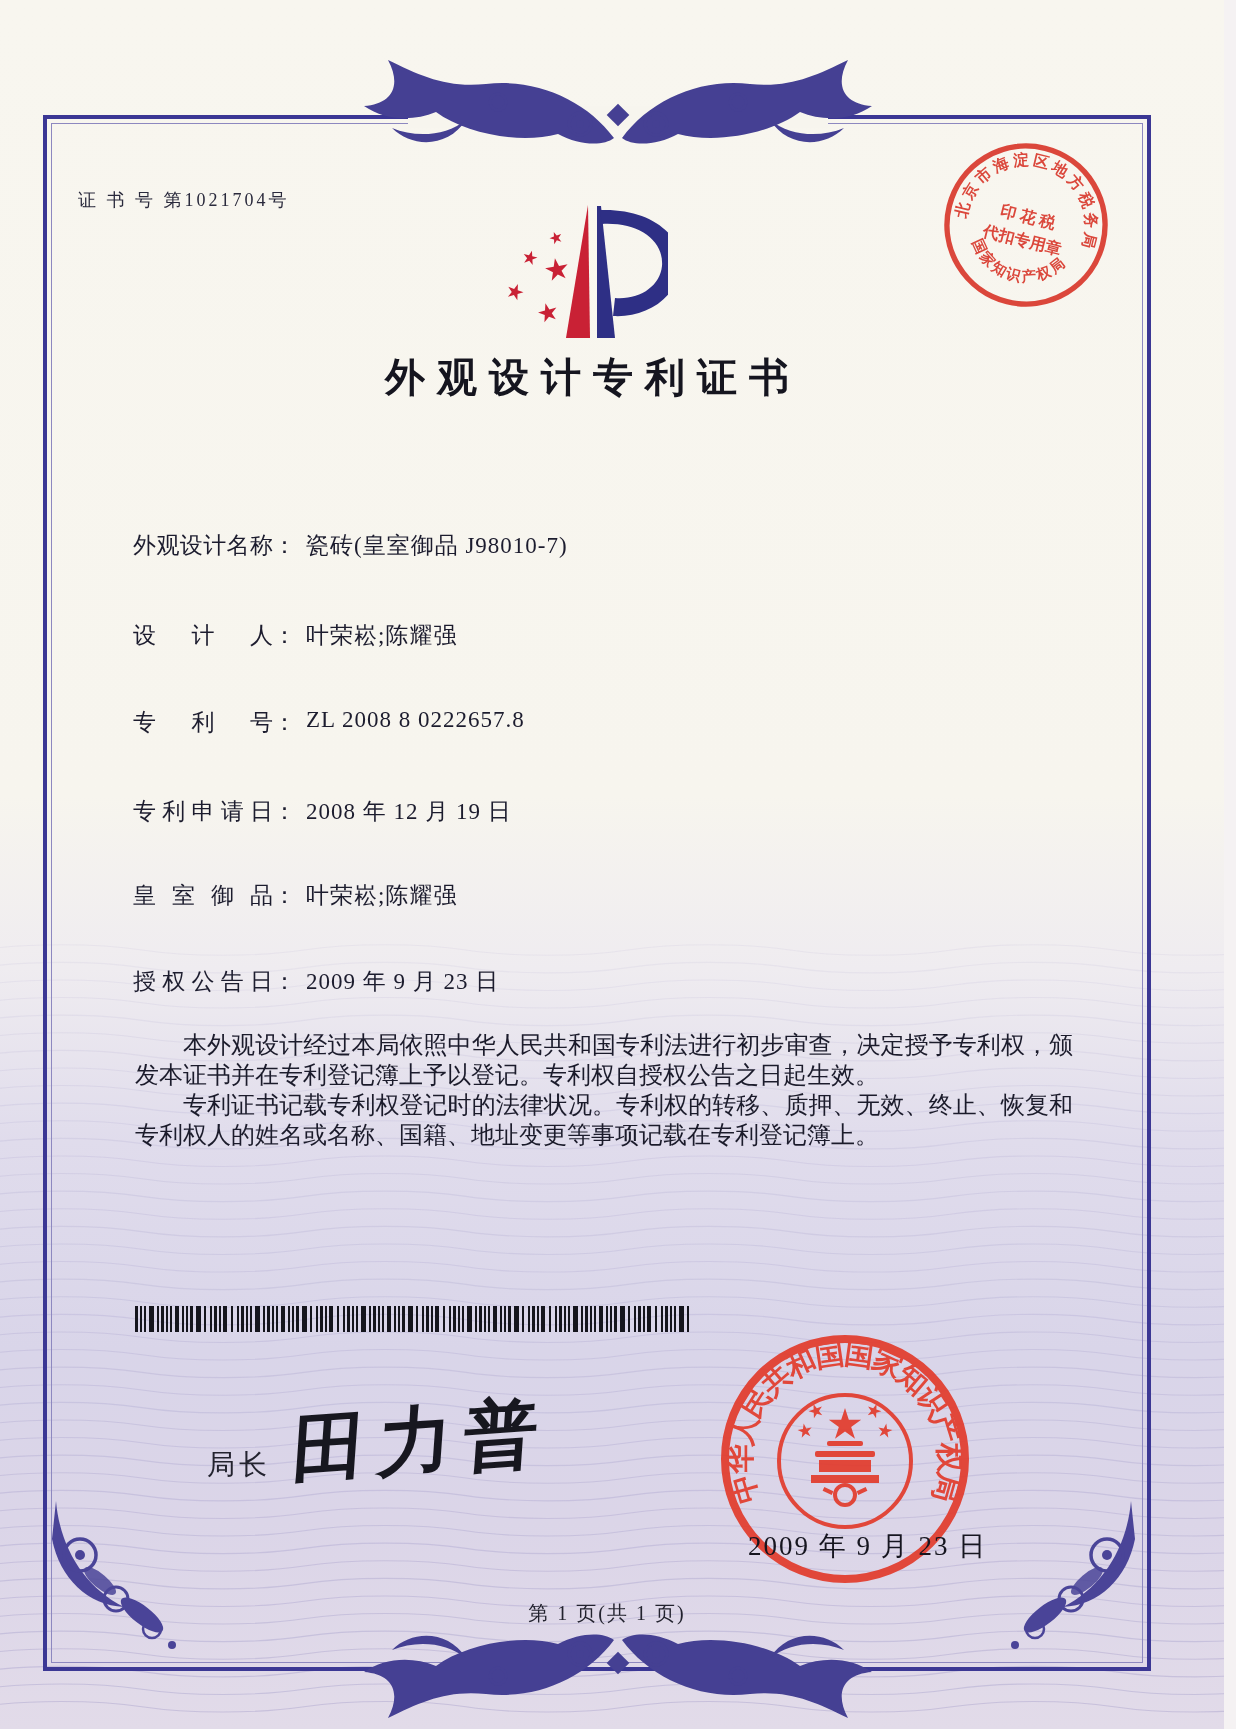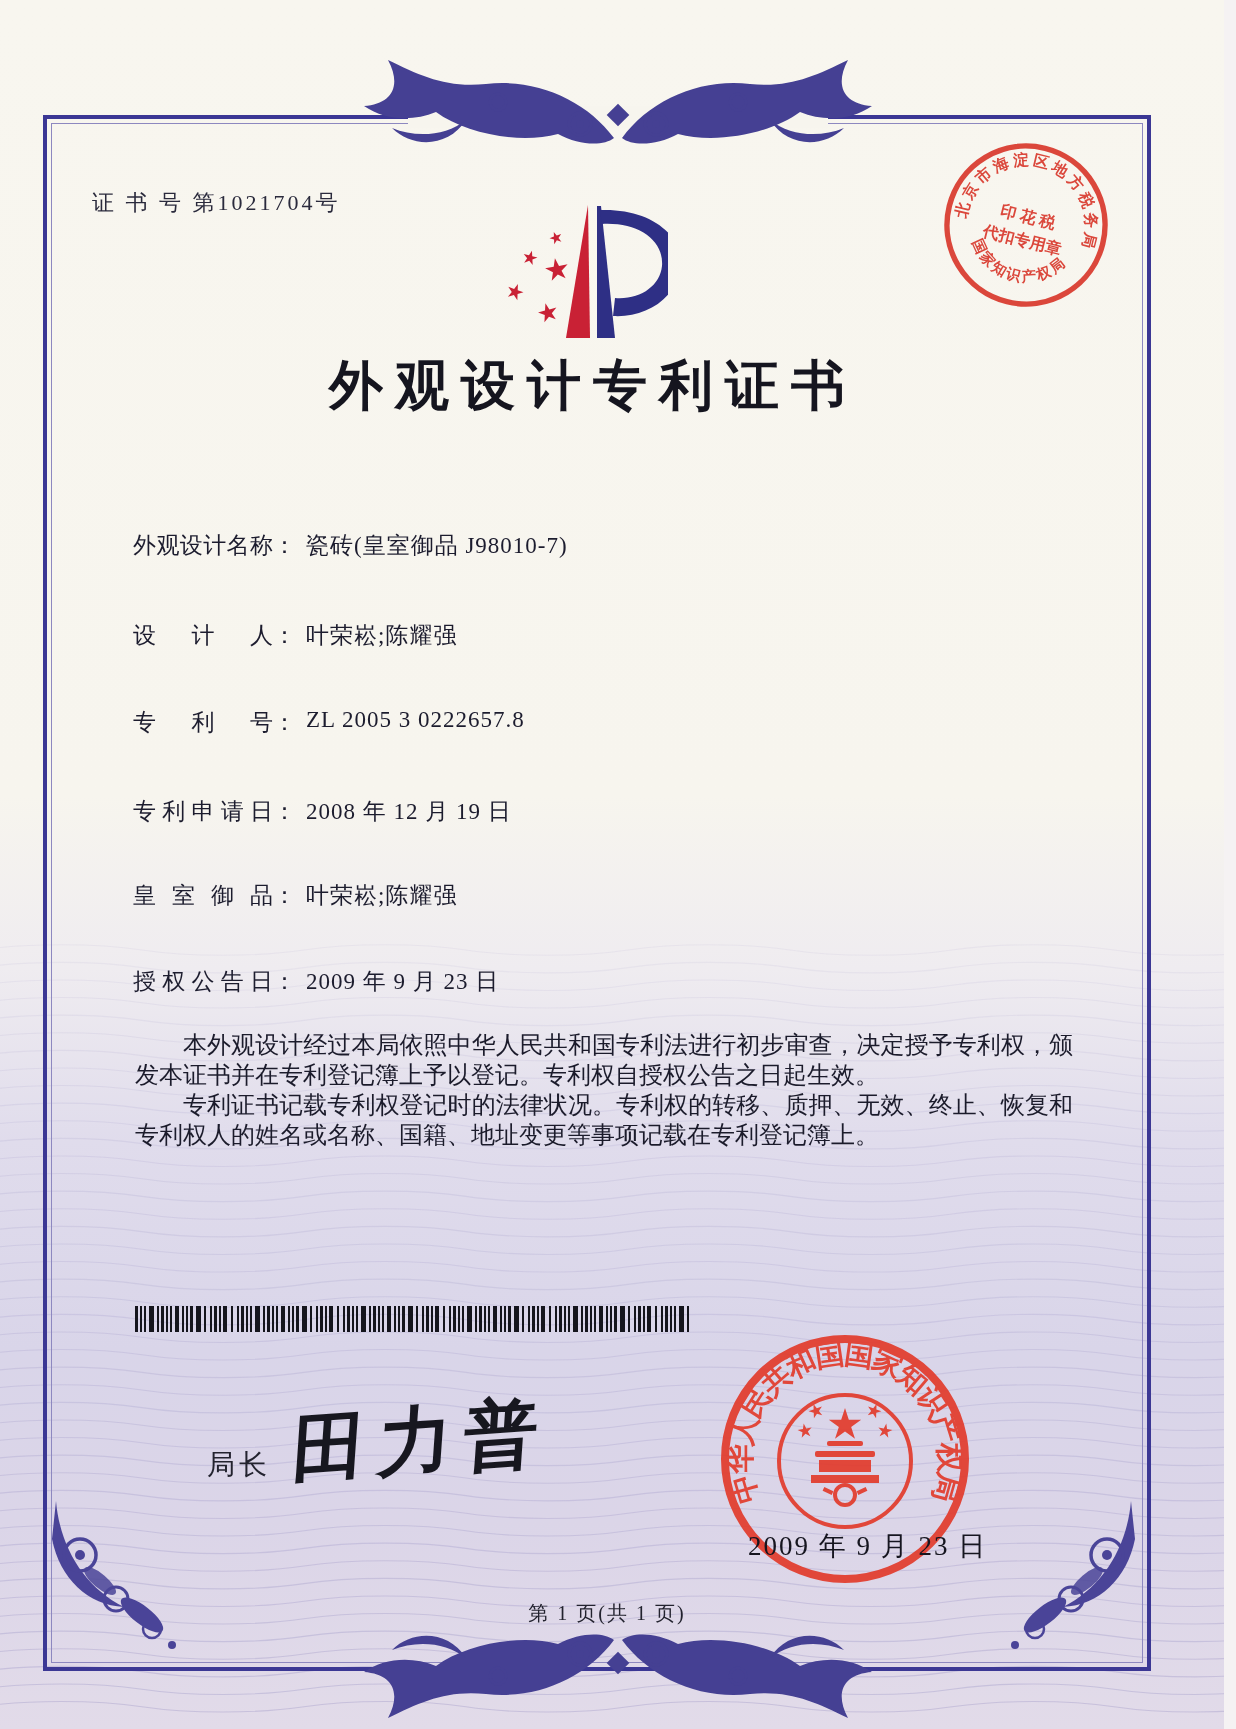--- a/index.html
+++ b/index.html
@@ -9,22 +9,22 @@
     background:linear-gradient(180deg,#f8f6ef 0%,#f7f5ee 46%,#efecf0 56%,#e0dcec 66%,#d9d5e9 78%,#dbd5e8 88%,#e2dbe9 100%);
     color:#1f1f33;
   }
   .abs{position:absolute}
   
   #frame-outer{left:43px;top:115px;width:1100px;height:1548px;border:4px solid #3b3794;z-index:3}
   #frame-inner{left:4px;top:4px;right:4px;bottom:4px;position:absolute;border:1px solid #8d88c0}
   #waves{left:0;top:940px;z-index:1}
   #right-strip{right:0;top:0;width:12px;height:1729px;background:#f5f2f3;z-index:9}
   
-  #cert-no{left:92px;top:188px;font-size:22px;letter-spacing:3px;color:#2a2a3c;z-index:6}
-  #title{left:43px;top:350px;width:1100px;text-align:center;font-size:54px;font-weight:bold;
+  #cert-no{left:78px;top:188px;font-size:18px;letter-spacing:3px;color:#2a2a3c;z-index:6}
+  #title{left:43px;top:350px;width:1100px;text-align:center;font-size:40px;font-weight:bold;
          letter-spacing:12px;color:#15151f;z-index:6}
   .field-row{left:133px;font-size:23px;color:#1c1c2e;z-index:6;white-space:nowrap}
   .flabel{display:inline-block;width:140px;text-align:justify;text-align-last:justify;vertical-align:top}
   .fcolon{display:inline-block;vertical-align:top}
   .fvalue{display:inline-block;padding-left:10px;vertical-align:top;letter-spacing:1px}
   #paragraphs{left:135px;top:1030px;width:938px;z-index:6}
   #paragraphs p{margin:0;font-size:24px;line-height:30px;text-align:justify;text-indent:2em;color:#1b1b2b}
   #barcode{left:135px;top:1306px;width:562px;height:26px;z-index:6}
   #barcode div{position:absolute;top:0;height:26px;background:#15151d}
   #sig-label{left:207px;top:1446px;font-size:28px;letter-spacing:4px;color:#23232f;z-index:6}
@@ -174,21 +174,21 @@
 
 <div id="title" class="abs">外观设计专利证书</div>
 
 <div class="abs field-row" style="top:530px">
   <span class="flabel">外观设计名称</span><span class="fcolon">：</span><span class="fvalue">瓷砖(皇室御品 J98010-7)</span>
 </div>
 <div class="abs field-row" style="top:620px">
   <span class="flabel">设计人</span><span class="fcolon">：</span><span class="fvalue">叶荣崧;陈耀强</span>
 </div>
 <div class="abs field-row" style="top:707px">
-  <span class="flabel">专利号</span><span class="fcolon">：</span><span class="fvalue">ZL 2005 3 0222657.8</span>
+  <span class="flabel">专利号</span><span class="fcolon">：</span><span class="fvalue">ZL 2008 8 0222657.8</span>
 </div>
 <div class="abs field-row" style="top:796px">
   <span class="flabel">专利申请日</span><span class="fcolon">：</span><span class="fvalue">2008 年 12 月 19 日</span>
 </div>
 <div class="abs field-row" style="top:880px">
   <span class="flabel">皇室御品</span><span class="fcolon">：</span><span class="fvalue">叶荣崧;陈耀强</span>
 </div>
 <div class="abs field-row" style="top:966px">
   <span class="flabel">授权公告日</span><span class="fcolon">：</span><span class="fvalue">2009 年 9 月 23 日</span>
 </div>

